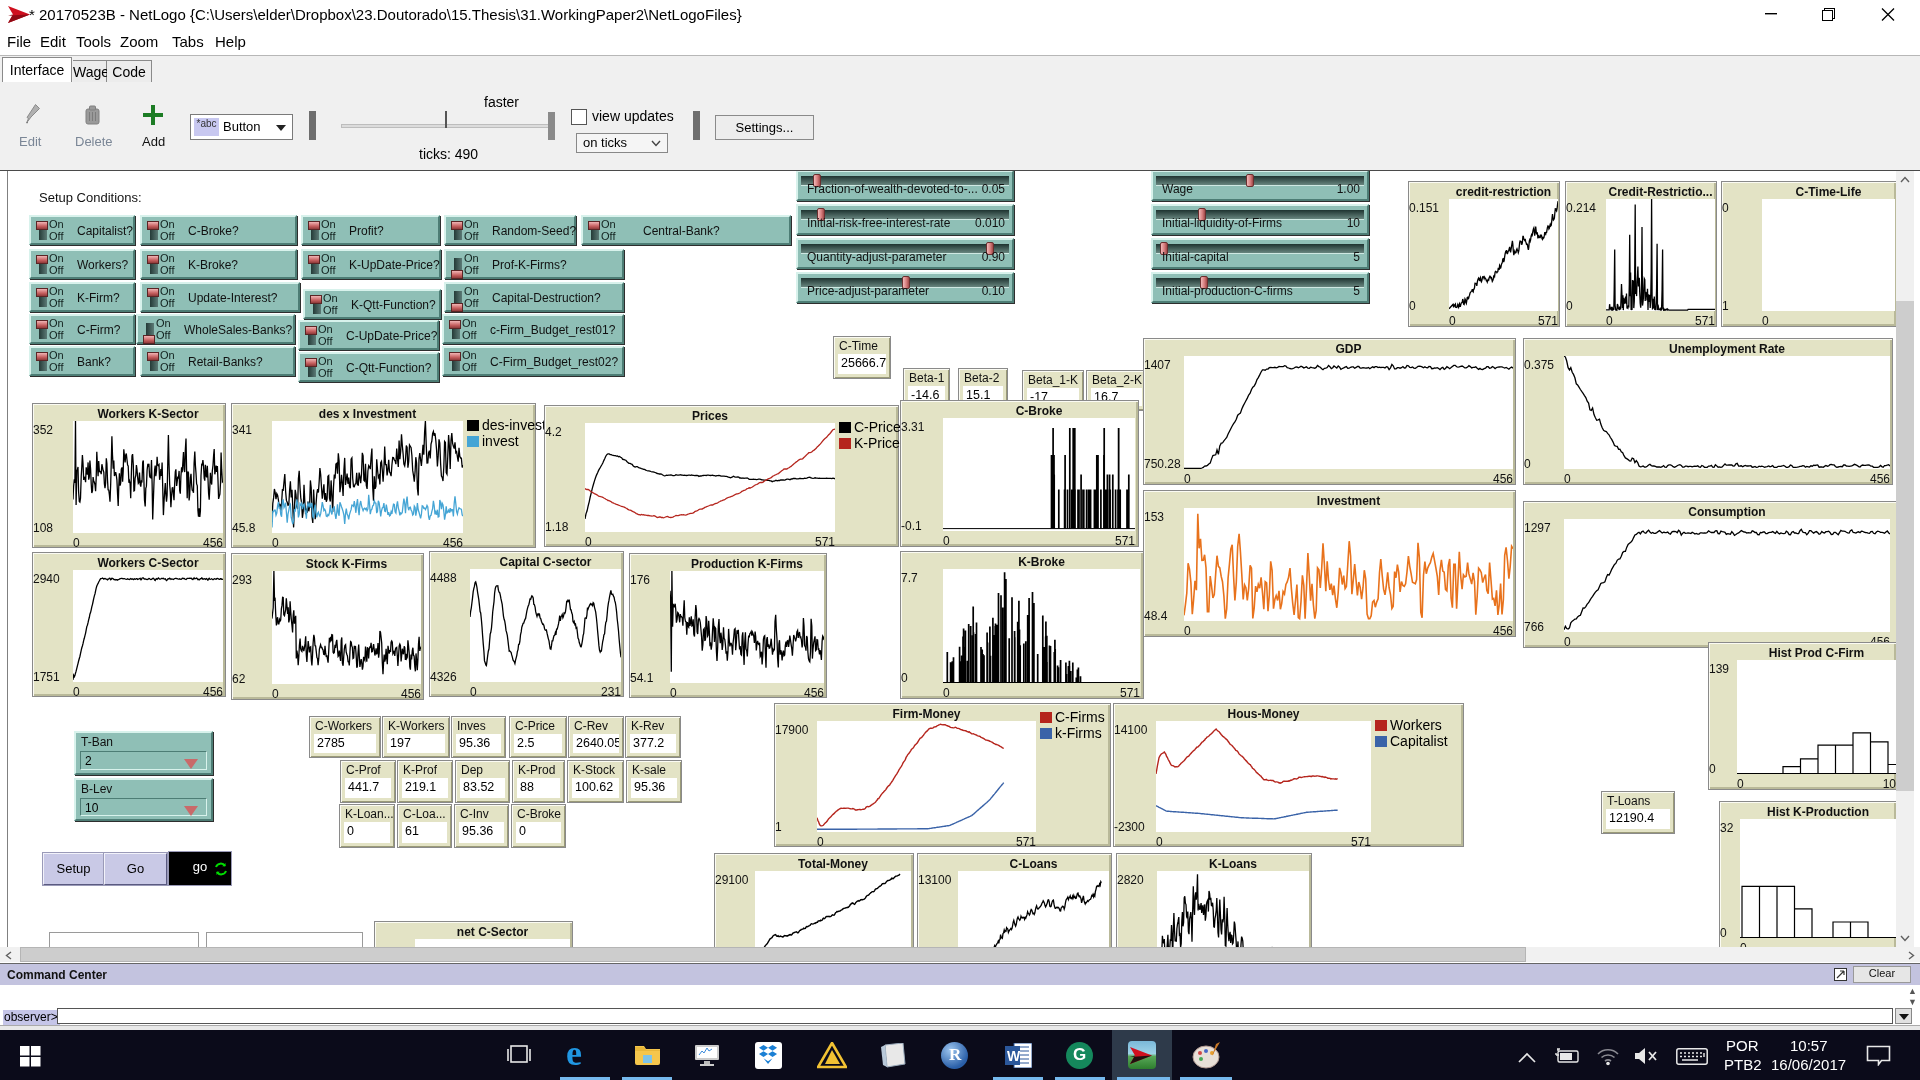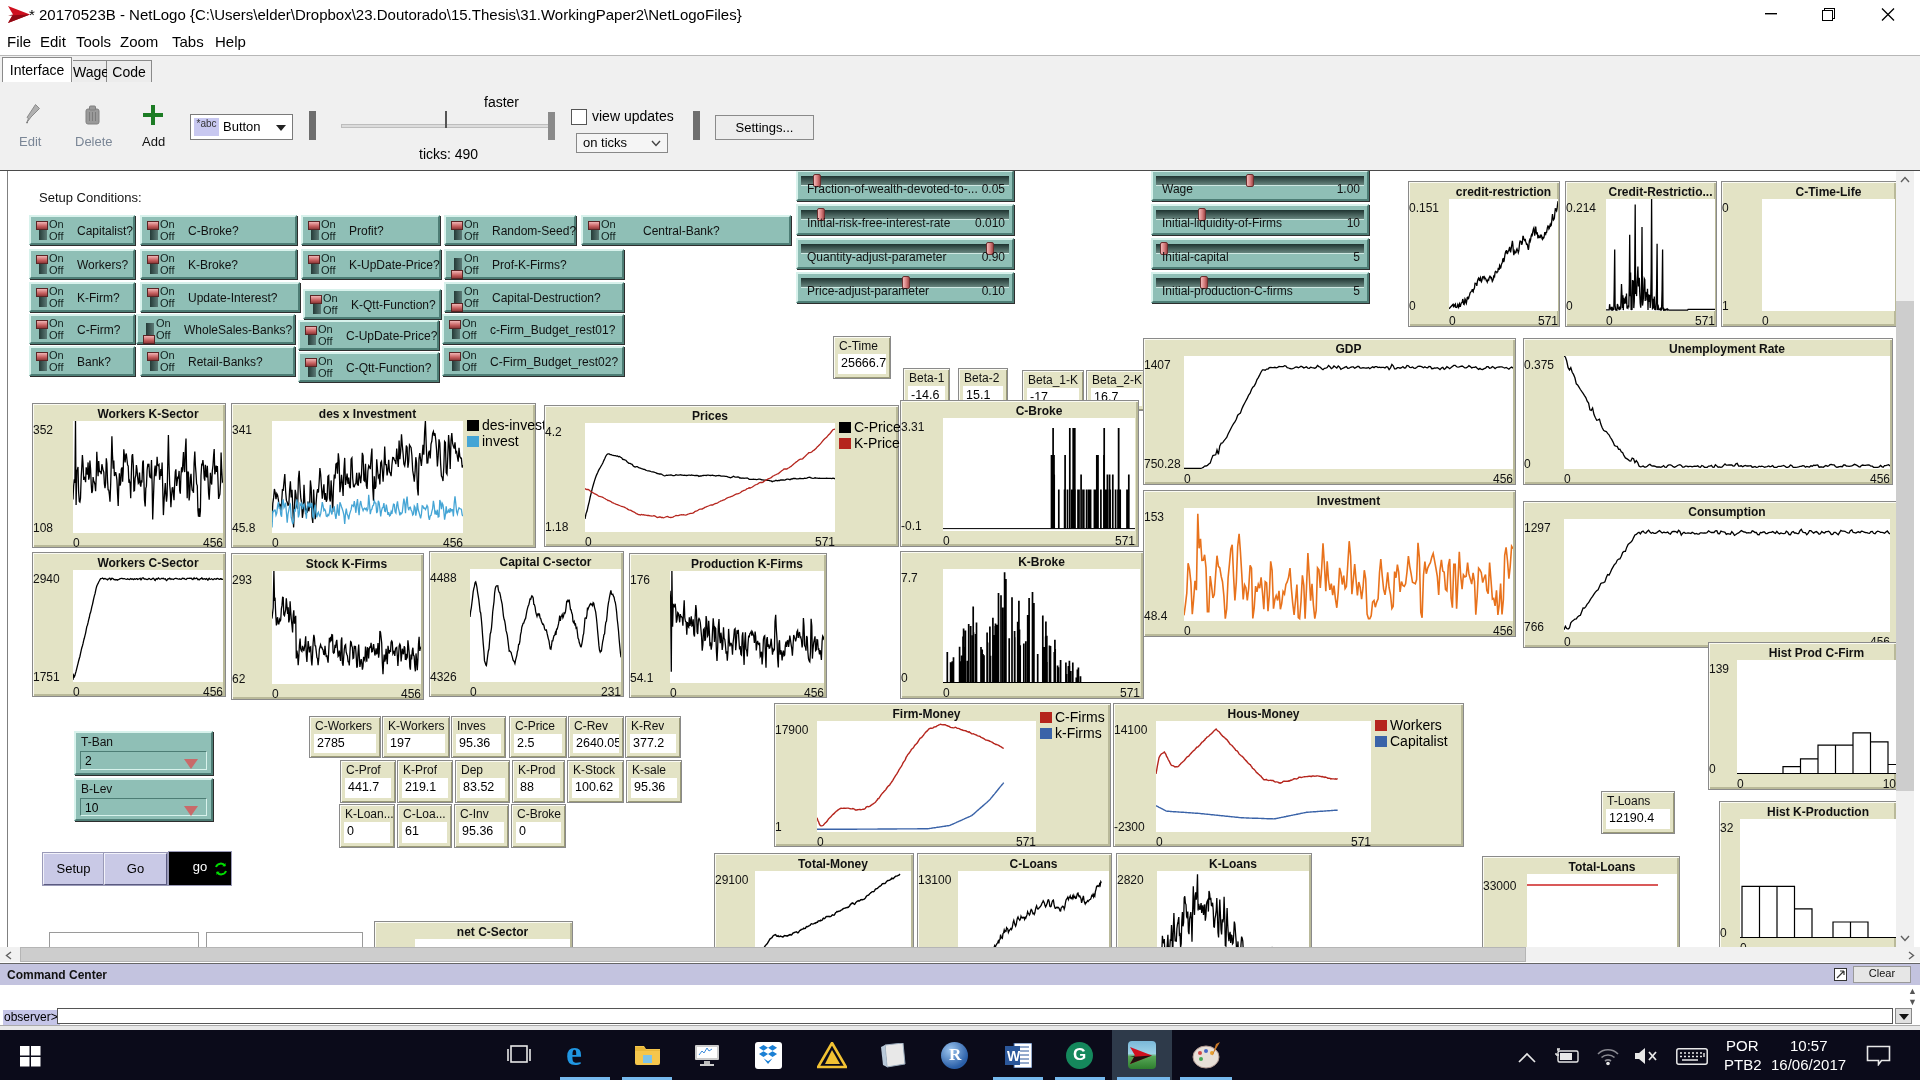--- a/index.html
+++ b/index.html
@@ -699,31 +699,20 @@
 <div class="ptit" style="left:40px;width:152px">K-Loans</div>
 <div class="pymax" style="width:37px;top:19px">2820</div>
 <div class="pymin" style="width:37px;top:117px"></div>
 
 <div class="pxmax" style="left:40px;width:152px;top:132px"></div>
 <div class="parea" style="left:40px;top:17px;width:152px;height:112px">
 <svg width="152" height="112">
           <polyline fill="none" stroke="#000" stroke-width="1.3" points="0.0,78.7 0.6,78.9 1.2,85.9 1.8,80.2 2.4,88.8 3.0,95.8 3.6,86.2 4.2,90.7 4.8,81.1 5.4,64.7 6.0,70.6 6.6,72.3 7.3,68.0 7.9,81.7 8.5,83.5 9.1,77.3 9.7,80.3 10.3,72.9 10.9,63.7 11.5,80.5 12.1,96.1 12.7,77.4 13.3,69.1 13.9,69.2 14.5,54.1 15.1,67.0 15.7,85.3 16.3,58.4 16.9,41.9 17.5,59.3 18.1,69.7 18.7,69.5 19.3,70.8 19.9,57.6 20.5,53.0 21.1,50.2 21.8,46.0 22.4,63.9 23.0,63.2 23.6,76.2 24.2,72.6 24.8,50.2 25.4,41.0 26.0,55.3 26.6,51.5 27.2,26.9 27.8,25.3 28.4,32.3 29.0,33.6 29.6,45.4 30.2,47.4 30.8,40.5 31.4,60.7 32.0,63.2 32.6,48.0 33.2,44.9 33.8,41.1 34.4,49.2 35.0,70.8 35.6,42.4 36.3,15.3 36.9,36.2 37.5,43.9 38.1,25.3 38.7,21.4 39.3,28.8 39.9,22.6 40.5,3.3 41.1,39.4 41.7,33.0 42.3,35.6 42.9,38.8 43.5,35.8 44.1,32.1 44.7,42.0 45.3,35.4 45.9,34.9 46.5,44.0 47.1,38.2 47.7,33.4 48.3,49.7 48.9,45.3 49.5,32.9 50.1,30.4 50.8,29.0 51.4,40.6 52.0,20.0 52.6,22.5 53.2,29.0 53.8,26.7 54.4,34.5 55.0,34.9 55.6,31.7 56.2,39.0 56.8,55.8 57.4,56.1 58.0,47.3 58.6,44.3 59.2,39.7 59.8,27.1 60.4,42.7 61.0,61.5 61.6,66.4 62.2,42.9 62.8,28.5 63.4,43.0 64.0,58.4 64.6,63.5 65.3,48.2 65.9,51.3 66.5,47.3 67.1,25.7 67.7,44.4 68.3,74.7 68.9,75.1 69.5,52.9 70.1,37.0 70.7,53.3 71.3,63.2 71.9,70.1 72.5,63.6 73.1,60.8 73.7,71.9 74.3,64.1 74.9,64.5 75.5,72.9 76.1,72.1 76.7,64.0 77.3,50.6 77.9,53.4 78.5,61.7 79.1,69.6 79.8,83.8 80.4,77.2 81.0,70.4 81.6,89.5 82.2,94.8 82.8,83.9 83.4,86.4 84.0,73.4 84.6,65.6 85.2,67.3 85.8,70.1 86.4,82.2 87.0,93.6 87.6,94.9 88.2,87.3 88.8,100.2 89.4,105.8 90.0,97.3 90.6,89.6 91.2,83.4 91.8,92.8 92.4,93.4 93.0,90.5 93.6,108.9 94.3,108.9 94.9,89.6 95.5,100.7 96.1,108.9 96.7,81.6 97.3,89.8 97.9,104.2 98.5,108.9 99.1,95.7 99.7,85.4 100.3,99.8 100.9,87.5 101.5,82.6 102.1,102.6 102.7,108.9 103.3,102.8 103.9,103.0 104.5,108.9 105.1,108.9 105.7,108.9 106.3,102.0 106.9,87.7 107.5,108.9 108.1,108.9 108.8,108.9 109.4,108.9 110.0,105.6 110.6,76.6 111.2,79.4 111.8,100.0 112.4,108.9 113.0,108.9 113.6,96.5 114.2,90.0 114.8,89.7 115.4,75.9 116.0,108.9 116.6,108.9 117.2,108.9 117.8,108.9 118.4,108.8 119.0,81.9 119.6,90.9 120.2,108.9 120.8,100.6 121.4,102.7 122.0,107.3 122.6,108.9 123.3,108.9 123.9,103.1 124.5,101.2 125.1,100.8 125.7,91.3 126.3,88.2 126.9,100.1 127.5,108.9 128.1,108.9 128.7,108.9 129.3,108.9 129.9,108.9 130.5,108.9 131.1,108.9 131.7,108.9 132.3,108.9 132.9,108.9 133.5,108.9 134.1,108.9 134.7,108.9 135.3,108.9 135.9,99.7 136.5,107.9 137.1,108.9 137.8,108.8 138.4,108.9 139.0,108.9 139.6,106.1 140.2,91.4 140.8,96.7 141.4,96.3 142.0,108.9 142.6,108.9 143.2,94.5 143.8,97.5 144.4,97.5"></polyline>
         </svg></div>
     </div>
-<div class="plot" style="left:1478px;top:685px;width:198px;height:146px">
-<div class="ptit" style="left:44px;width:150px">Total-Loans</div>
-<div class="pymax" style="width:41px;top:22px">33000</div>
-<div class="pymin" style="width:41px;top:117px"></div>
-
-<div class="pxmax" style="left:44px;width:150px;top:132px"></div>
-<div class="parea" style="left:44px;top:17px;width:150px;height:112px">
-<svg width="150" height="112">
-          <line x1="0" y1="11" x2="131" y2="11" stroke="#cc2222" stroke-width="1.6"></line>
-        </svg></div>
-    </div>
 <div class="plot" style="left:1715px;top:630px;width:178px;height:152px">
 <div class="ptit" style="left:20px;width:156px">Hist K-Production</div>
 <div class="pymax" style="width:17px;top:19px">32</div>
 <div class="pymin" style="width:17px;top:124px">0</div>
 <div class="pxmin" style="left:20px;top:139px">0</div>
 <div class="pxmax" style="left:20px;width:156px;top:139px"></div>
 <div class="parea" style="left:20px;top:17px;width:156px;height:119px">
 <svg width="156" height="119">
           <path d="M2.0 118.5 V67.3 H19.5 V118.5 M19.5 118.5 V67.3 H37.0 V118.5 M37.0 118.5 V67.3 H54.5 V118.5 M54.5 118.5 V89.9 H72.0 V118.5 M93.0 118.5 V103.0 H110.5 V118.5 M110.5 118.5 V103.0 H128.0 V118.5" fill="none" stroke="#000" stroke-width="1.2"></path>
           <line x1="0" y1="118.5" x2="156" y2="118.5" stroke="#000"></line>

